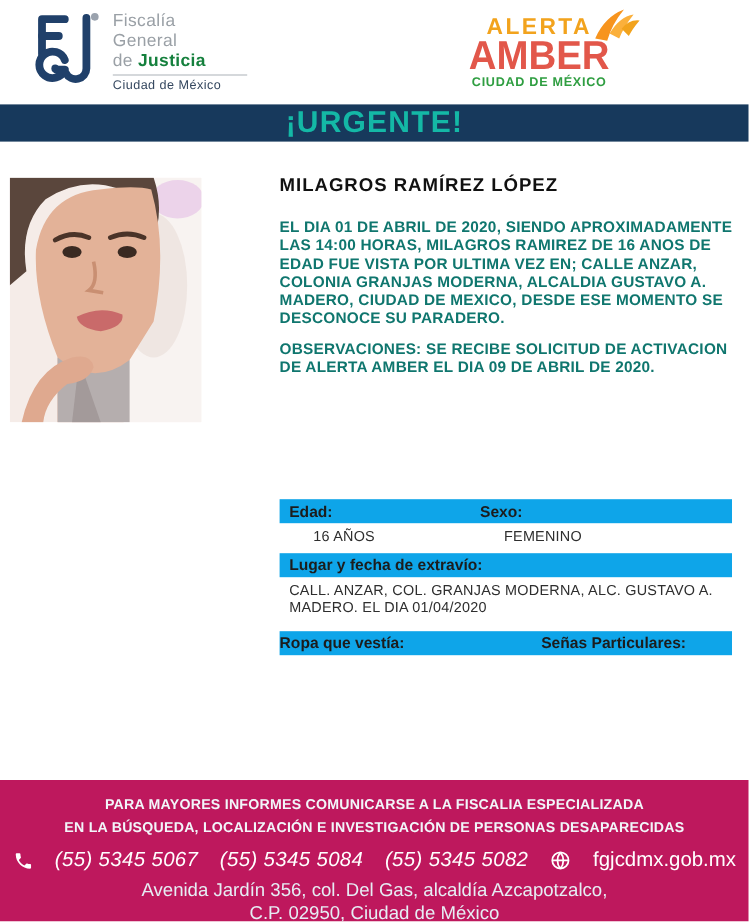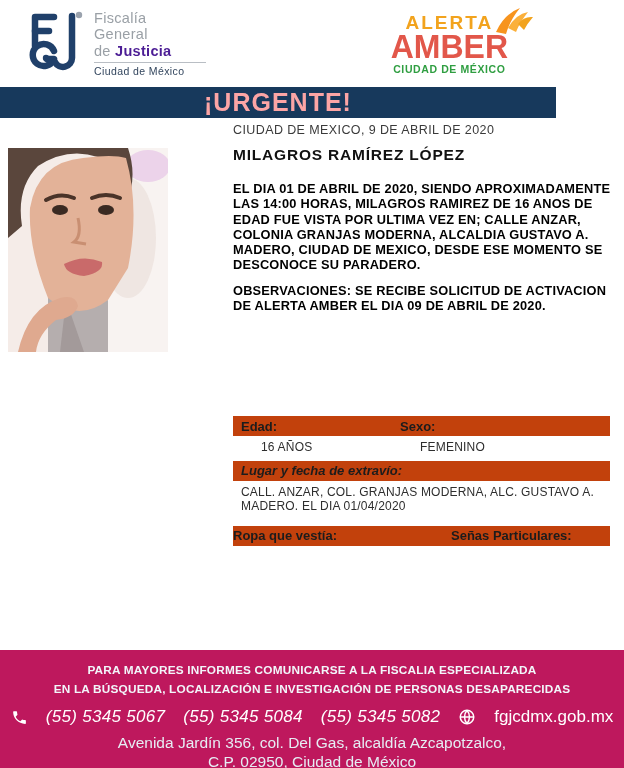--- a/index.html
+++ b/index.html
@@ -6,49 +6,49 @@
   html,body { background:#ffffff; }
   body { font-family:"Liberation Sans", sans-serif; }
   .page { position:relative; width:624px; height:768px; background:#ffffff; overflow:hidden; margin:0 auto; }
 
   
   .header { position:absolute; top:0; left:0; width:548px; height:87px;
             display:flex; justify-content:space-between; align-items:center; padding:0 26px 0 26px; }
   .fgj-logo { display:flex; align-items:center; gap:10px; }
   .fgj-text { display:flex; flex-direction:column; }
   .fgj-line { font-size:14.5px; line-height:16.5px; color:#9aa0a6; letter-spacing:0.3px; }
-  .fgj-line .bold-navy { color:#4c1d95; font-weight:bold; }
+  .fgj-line .bold-navy { color:#15803d; font-weight:bold; }
   .fgj-divider { width:112px; height:1px; background:#b9bec4; margin:3px 0 2px 0; }
   .fgj-city { font-size:10.5px; color:#33465e; letter-spacing:0.4px; }
 
   .amber-logo { position:relative; text-align:center; line-height:1; padding-right:14px; }
   .amber-l1 { font-size:19px; font-weight:800; color:#f2a31d; letter-spacing:2px; }
   .amber-l2 { font-size:32px; font-weight:800; color:#e2574a; letter-spacing:0px; margin-top:-2px; transform:scaleY(1.05); }
   .amber-l3 { font-size:10.5px; font-weight:800; color:#2f9e41; letter-spacing:0.6px; margin-top:2px; }
   .amber-swoosh { position:absolute; top:-7px; right:-12px; }
 
   
-  .banner { position:absolute; top:87px; left:0; width:556px; height:31px; background:#17395c;
-            color:#fca5a5; font-weight:bold; font-size:25px; letter-spacing:1px;
+  .banner { position:absolute; top:87px; left:0; width:624px; height:31px; background:#17395c;
+            color:#14b8a6; font-weight:bold; font-size:25px; letter-spacing:1px;
             display:flex; align-items:center; justify-content:center; }
 
   
   .dateline { position:absolute; top:123px; left:233px; font-size:12.5px; color:#3a3a3a; letter-spacing:0.4px; }
   .person-name { position:absolute; top:146px; left:233px; font-size:15.5px; font-weight:bold; color:#111111; letter-spacing:0.8px; }
 
   .photo { position:absolute; top:148px; left:8px; width:160px; height:204px; overflow:hidden; }
 
   .para { position:absolute; left:233px; width:386px; font-size:12.8px; font-weight:bold;
-          line-height:15.3px; color:#000000; letter-spacing:0.2px; }
+          line-height:15.3px; color:#0f766e; letter-spacing:0.2px; }
   .para1 { top:181px; }
   .para2 { top:283px; }
 
   
   .details { position:absolute; top:416px; left:233px; width:377px; }
-  .bar { background:#c2410c; height:20px; display:flex; align-items:center; }
+  .bar { background:#0ea5e9; height:20px; display:flex; align-items:center; }
   .bar .lbl { font-size:13px; font-weight:bold; color:#1c1c1c; }
   .col-l { padding-left:8px; width:167px; flex:none; }
   .col-r { flex:1; }
   .vals { display:flex; padding:4px 0 6px 0; }
   .vals .val { font-size:12px; color:#2e2e2e; line-height:14.5px; letter-spacing:0.2px; }
   .vals .col-l { padding-left:8px; padding-right:10px;margin-left:20px; }
   .single-val { padding:4px 8px 8px 8px; font-size:12px; color:#2e2e2e; line-height:14.5px; letter-spacing:0.2px; }
   .spacer { height:4px; }
 
   
@@ -98,21 +98,20 @@
         </svg>
       </span>
       <div class="amber-l1">ALERTA</div>
       <div class="amber-l2">AMBER</div>
       <div class="amber-l3">CIUDAD DE MÉXICO</div>
     </div>
   </div>
 
   <div class="banner">¡URGENTE!</div>
 
-  <div class="dateline">CIUDAD DE MEXICO, 9 DE ABRIL DE 2020</div>
   <div class="person-name">MILAGROS RAMÍREZ LÓPEZ</div>
 
   <div class="photo">
     <svg width="160" height="204" viewBox="0 0 160 204">
       <rect width="160" height="204" fill="#f5ece8"></rect>
       <rect x="95" y="0" width="65" height="204" fill="#f8f3f1"></rect>
       <ellipse cx="140" cy="18" rx="22" ry="16" fill="#ecd3ea"></ellipse>
       <ellipse cx="120" cy="90" rx="28" ry="60" fill="#efe6e2"></ellipse>
       <path d="M0,0 L120,0 Q130,30 118,55 L112,20 Q70,-8 30,18 Q8,40 14,78 L0,90 Z" fill="#5a463c"></path>
       <path d="M118,10 Q132,60 120,120 L95,160 L95,204 L40,204 L40,150 Q20,100 22,60 Q30,14 75,10 Q105,6 118,10 Z" fill="#e3b298"></path>
@@ -134,21 +133,21 @@
   <div class="details">
     <div class="bar">
       <span class="lbl col-l">Edad:</span>
       <span class="lbl col-r">Sexo:</span>
     </div>
     <div class="vals">
       <span class="val col-l">16 AÑOS</span>
       <span class="val col-r">FEMENINO</span>
     </div>
     <div class="bar">
-      <span class="lbl col-l" style="width:auto;font-style:italic;">Lugar y fecha de extravío:</span>
+      <span class="lbl col-l" style="width:auto;">Lugar y fecha de extravío:</span>
     </div>
     <div class="single-val">CALL. ANZAR, COL. GRANJAS MODERNA, ALC. GUSTAVO A. MADERO. EL DIA 01/04/2020</div>
     <div class="spacer"></div>
     <div class="bar">
       <span class="lbl col-r">Ropa que vestía:</span>
       <span class="lbl col-l">Señas Particulares:</span>
     </div>
   </div>
 
   <div class="footer">

